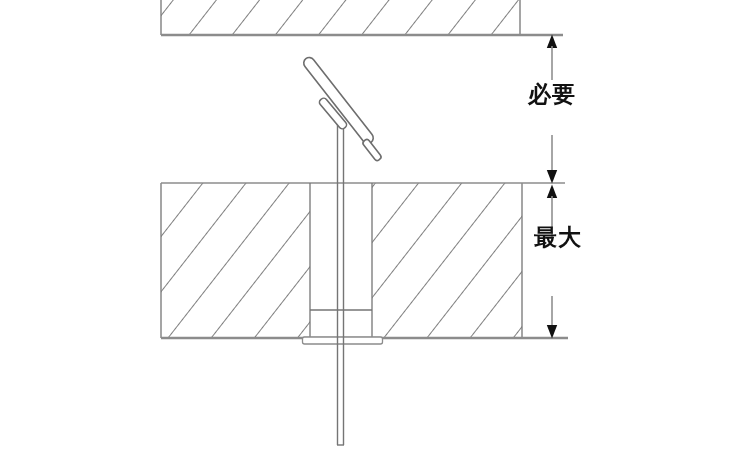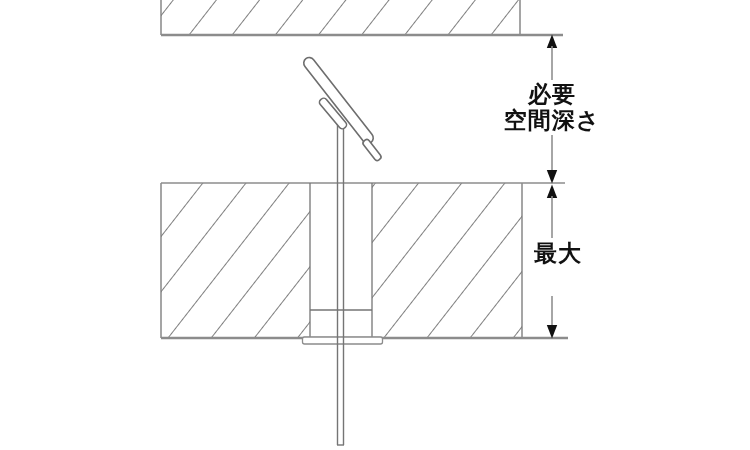--- a/index.html
+++ b/index.html
@@ -86,20 +86,19 @@
     <g>
       <polygon class="dim-arrow" points="552,184.5 546.8,198 557.2,198"></polygon>
       <line class="dim-line" x1="552" y1="196" x2="552" y2="238"></line>
       <line class="dim-line" x1="552" y1="296" x2="552" y2="327"></line>
       <polygon class="dim-arrow" points="552,338.5 546.8,325 557.2,325"></polygon>
     </g>
   </svg>
 
   <div class="dim-label" style="left:452px;top:81px;">
     <div>必要</div>
-    <div>空間深さ</div>
   </div>
 
-  <div class="dim-label" style="left:458px;top:240px;">
+  <div class="dim-label" style="left:458px;top:224px;">
     <div>最大</div>
   </div>
 
 </div>
 
 </body></html>

